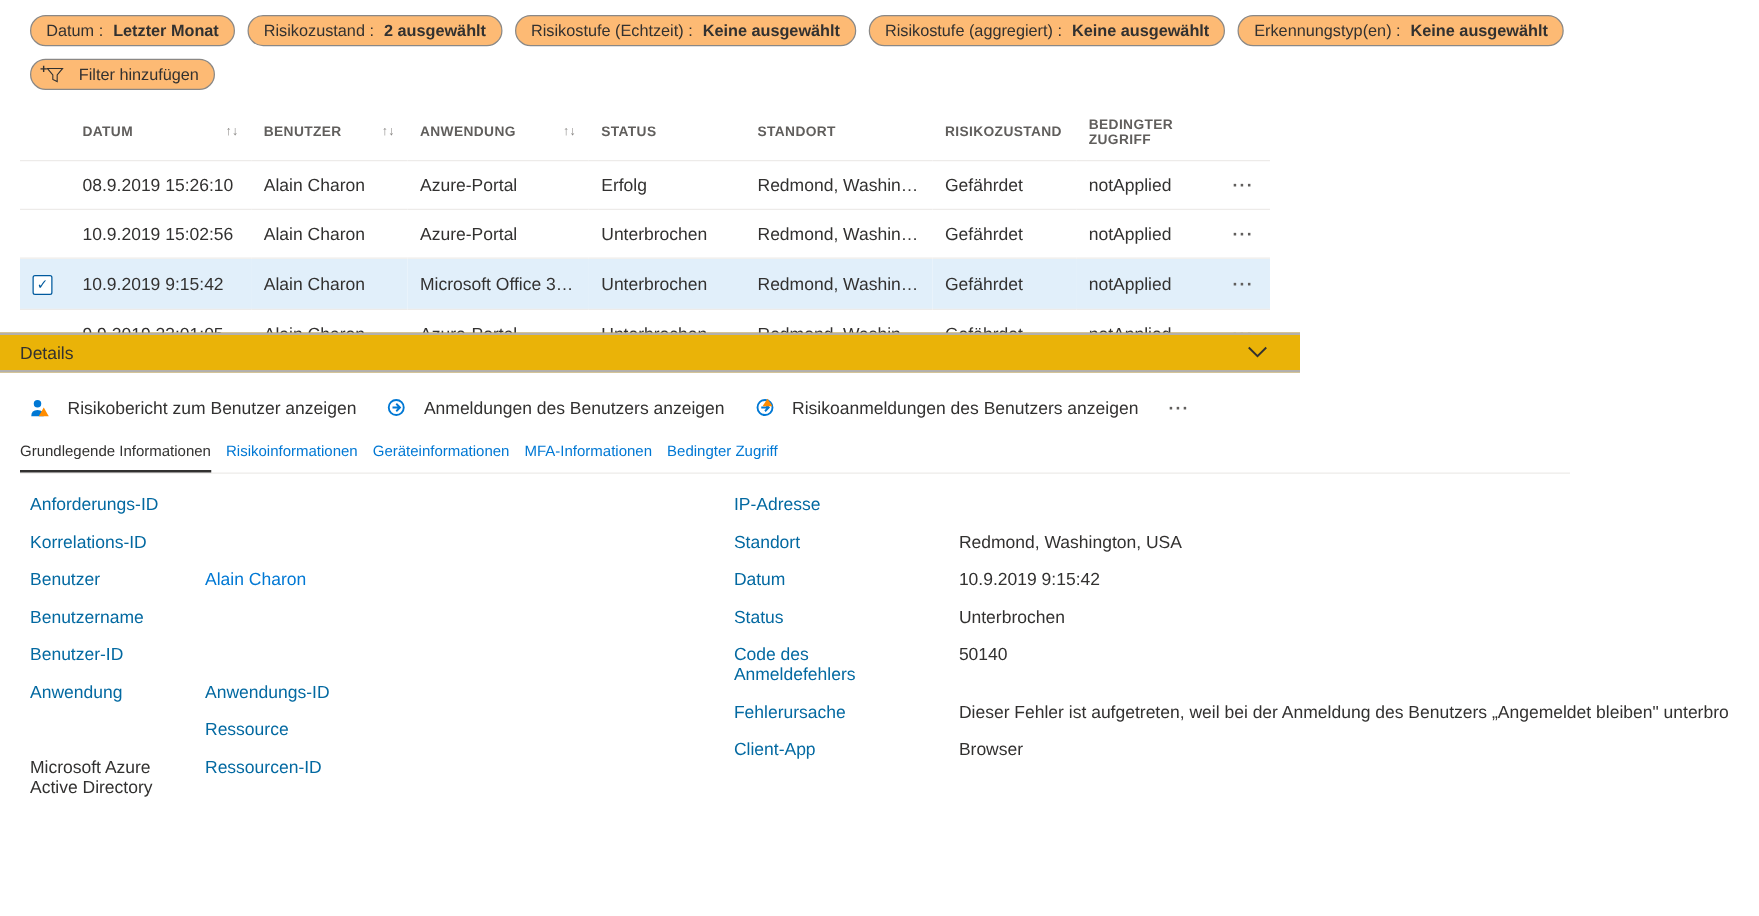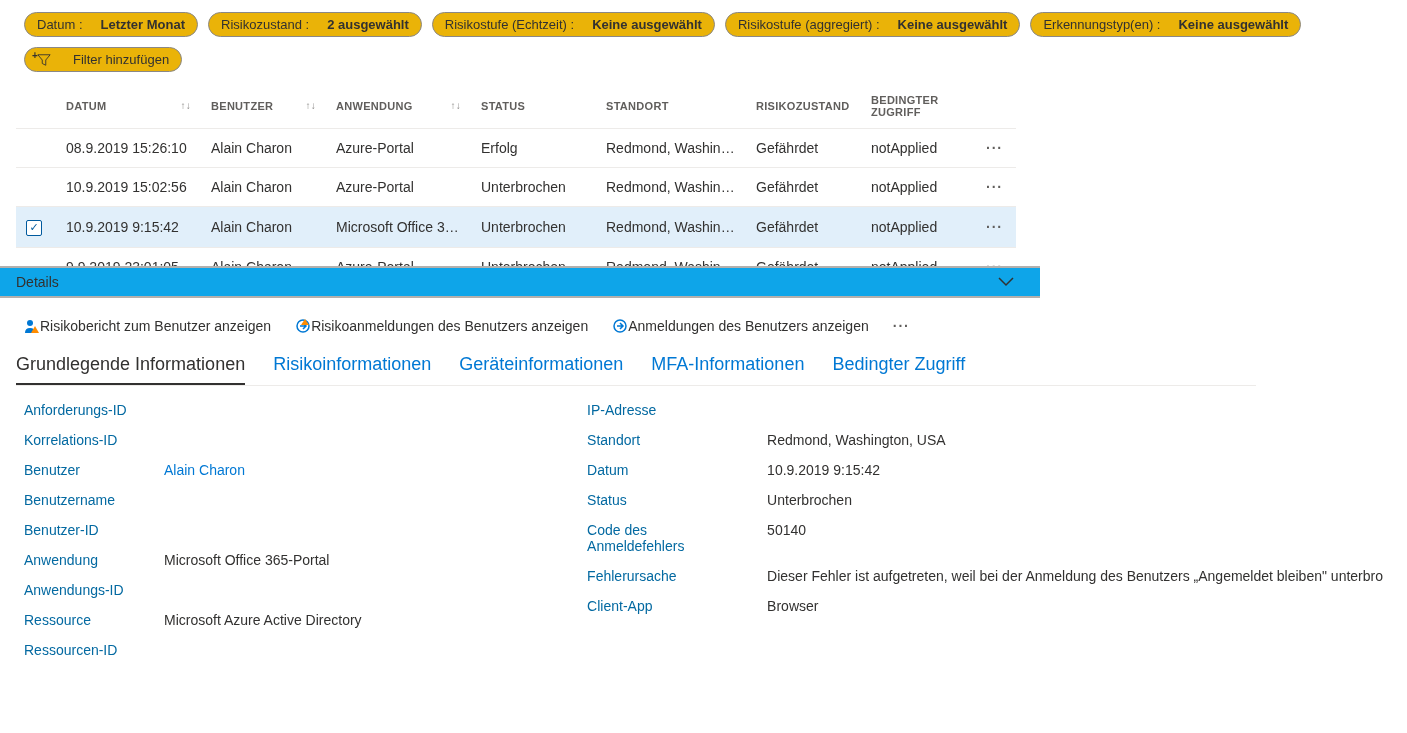--- a/index.html
+++ b/index.html
@@ -12,23 +12,23 @@
     width: 1407px;
   }
   .filters { padding: 12px 24px 0 24px; display: flex; flex-wrap: wrap; gap: 10px; }
   .filter-pill {
     border: 1px solid #8a8886;
     border-radius: 14px;
     padding: 4px 12px;
     font-size: 13px;
     display: inline-flex;
     align-items: center;
-    gap: 18px;
+    gap: 8px;
     cursor: pointer;
-    background: #eab308;
+    background: #fdba74;
     white-space: nowrap;
   }
   .filter-pill .bold { font-weight: 600; }
   .funnel-icon {
     width: 14px; height: 14px; position: relative; display: inline-block; margin-right: 4px;
   }
   .funnel-icon svg { width: 14px; height: 14px; }
   .plus-badge { position:absolute; top:-3px; left:-5px; font-size:10px; font-weight:700; }
 
   .table-wrap { padding: 0 16px 0 16px; margin-top: 14px; height: 180px; overflow: hidden; }
@@ -65,40 +65,40 @@
   tbody tr.selected td { background: #e1effa; }
   .more-dots { color: #605e5c; font-weight: bold; cursor: pointer; letter-spacing: 1px; }
   .check-box {
     width: 16px; height: 16px; border: 1px solid #8a8886; border-radius: 2px;
     display: inline-flex; align-items: center; justify-content: center;
     font-size: 11px; color: #005a9e;
   }
   tr.selected .check-box { border-color: #005a9e; background:#fff; }
 
   .details-bar {
-    background: #0ea5e9;
+    background: #eab308;
     border-top: 2px solid #b3b0ad;
     border-bottom: 2px solid #b3b0ad;
     padding: 6px 16px;
     display: flex;
     justify-content: space-between;
     align-items: center;
     font-size: 14px;
     width: 1040px;
   }
   .details-bar .chevron { font-size: 14px; margin-right: 10px; cursor:pointer; }
 
   .actions-row {
     display: flex; gap: 24px; padding: 20px 24px 14px 24px; align-items: center; font-size: 14px;
   }
-  .action-link { display: inline-flex; align-items: center; gap: 0; cursor: pointer; }
+  .action-link { display: inline-flex; align-items: center; gap: 14px; cursor: pointer; }
   .icon-svg { width: 16px; height: 16px; flex-shrink: 0; }
   .ellipsis-action { color:#605e5c; font-weight:bold; cursor:pointer; letter-spacing:1px; }
 
-  .tabs { display: flex; gap: 28px; padding: 0 16px; font-size: 18px; }
+  .tabs { display: flex; gap: 12px; padding: 0 16px; font-size: 12px; }
   .tab { padding: 6px 0 8px 0; cursor: pointer; color: #0078d4; }
   .tab.active { color: #323130; border-bottom: 2px solid #323130; }
   .tabs-divider { border-bottom: 1px solid #edebe9; margin: 0 16px 0 16px; width: 1240px;}
 
   .detail-grid {
     display: flex; gap: 40px; padding: 16px 24px;
     font-size: 14px;
   }
   .detail-col { display: grid; grid-template-columns: 160px auto; row-gap: 14px; column-gap: 20px; align-content: start; }
   .detail-col.left { width: 620px; grid-template-columns: 120px auto; }
@@ -230,30 +230,30 @@
         <circle cx="6" cy="5" r="3" fill="#0078d4"></circle>
         <path d="M1 15 Q1 10 6 10 Q11 10 11 15 Z" fill="#0078d4"></path>
         <path d="M11 8 L15 15 L7 15 Z" fill="#ff8c00"></path>
       </svg>
     <span>Risikobericht zum Benutzer anzeigen</span>
   </span>
   <span class="action-link">
     <svg class="icon-svg" viewBox="0 0 16 16">
         <circle cx="8" cy="8" r="6" fill="none" stroke="#0078d4" stroke-width="1.5"></circle>
         <path d="M5 8 L11 8 M8 5 L11 8 L8 11" fill="none" stroke="#0078d4" stroke-width="1.5"></path>
-        <path d="M10 1 L14 7 L6 7 Z" fill="#ff8c00"></path>
       </svg>
-    <span>Risikoanmeldungen des Benutzers anzeigen</span>
+    <span>Anmeldungen des Benutzers anzeigen</span>
   </span>
   <span class="action-link">
     <svg class="icon-svg" viewBox="0 0 16 16">
         <circle cx="8" cy="8" r="6" fill="none" stroke="#0078d4" stroke-width="1.5"></circle>
         <path d="M5 8 L11 8 M8 5 L11 8 L8 11" fill="none" stroke="#0078d4" stroke-width="1.5"></path>
+        <path d="M10 1 L14 7 L6 7 Z" fill="#ff8c00"></path>
       </svg>
-    <span>Anmeldungen des Benutzers anzeigen</span>
+    <span>Risikoanmeldungen des Benutzers anzeigen</span>
   </span>
   <span class="ellipsis-action">···</span>
 </div>
 
 <div class="tabs">
   <div class="tab active">Grundlegende Informationen</div>
   <div class="tab">Risikoinformationen</div>
   <div class="tab">Geräteinformationen</div>
   <div class="tab">MFA-Informationen</div>
   <div class="tab">Bedingter Zugriff</div>
@@ -266,21 +266,20 @@
     <div class="detail-value"></div>
     <div class="detail-label">Korrelations-ID</div>
     <div class="detail-value"></div>
     <div class="detail-label">Benutzer</div>
     <div class="detail-value link">Alain Charon</div>
     <div class="detail-label">Benutzername</div>
     <div class="detail-value"></div>
     <div class="detail-label">Benutzer-ID</div>
     <div class="detail-value"></div>
     <div class="detail-label">Anwendung</div>
-    <div class="detail-value">Microsoft Office 365-Portal</div>
     <div class="detail-label">Anwendungs-ID</div>
     <div class="detail-value"></div>
     <div class="detail-label">Ressource</div>
     <div class="detail-value">Microsoft Azure Active Directory</div>
     <div class="detail-label">Ressourcen-ID</div>
     <div class="detail-value"></div>
   </div>
   <div class="detail-col right">
     <div class="detail-label">IP-Adresse</div>
     <div class="detail-value"></div>

